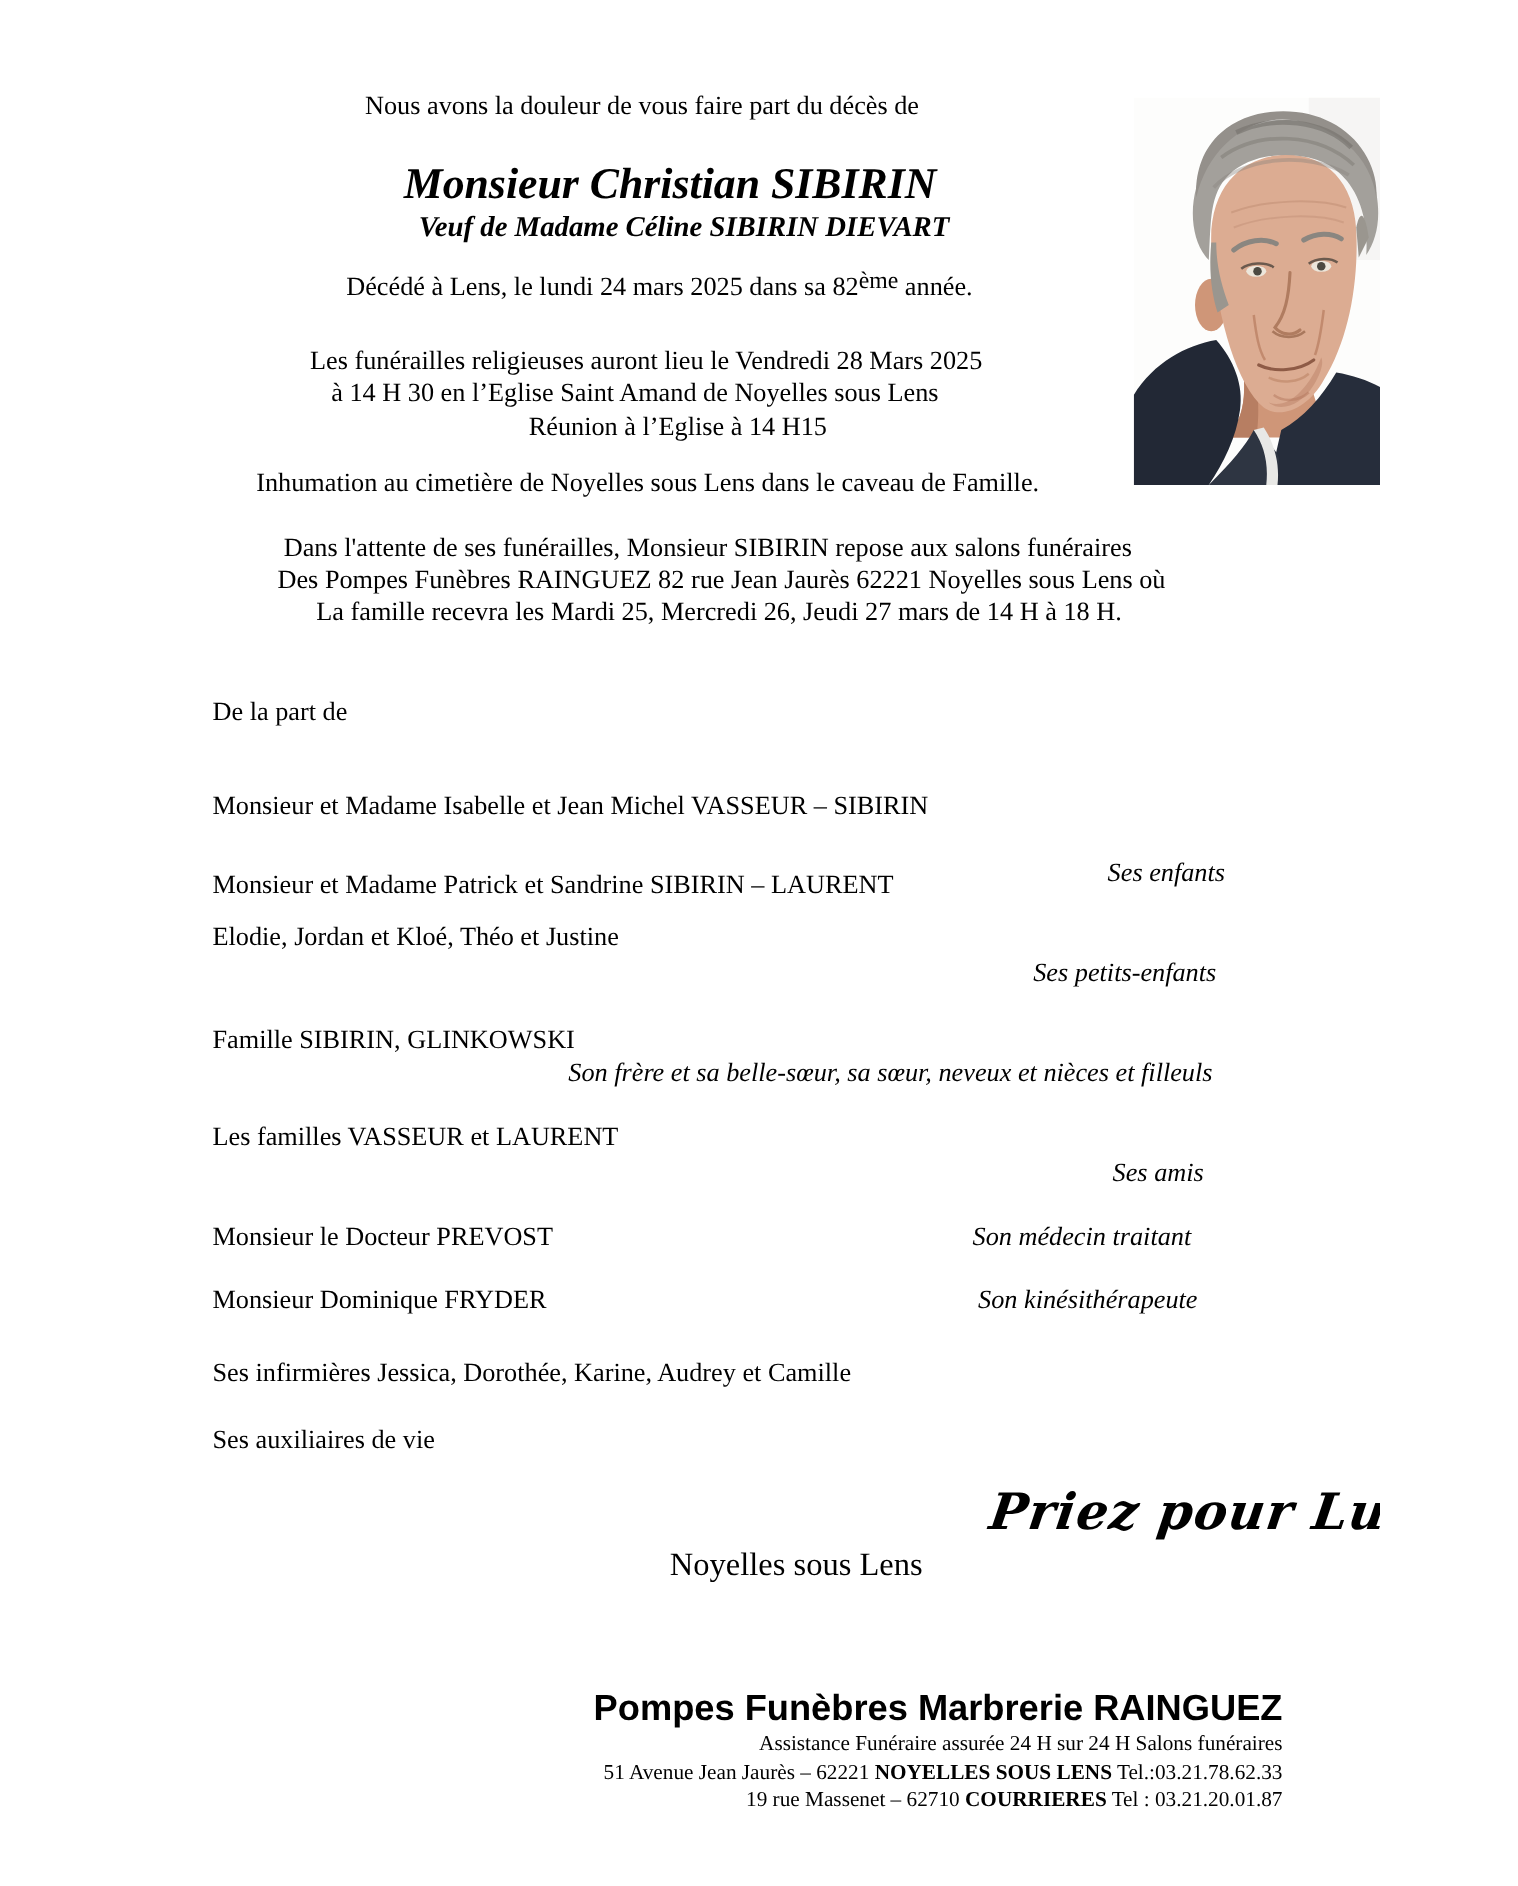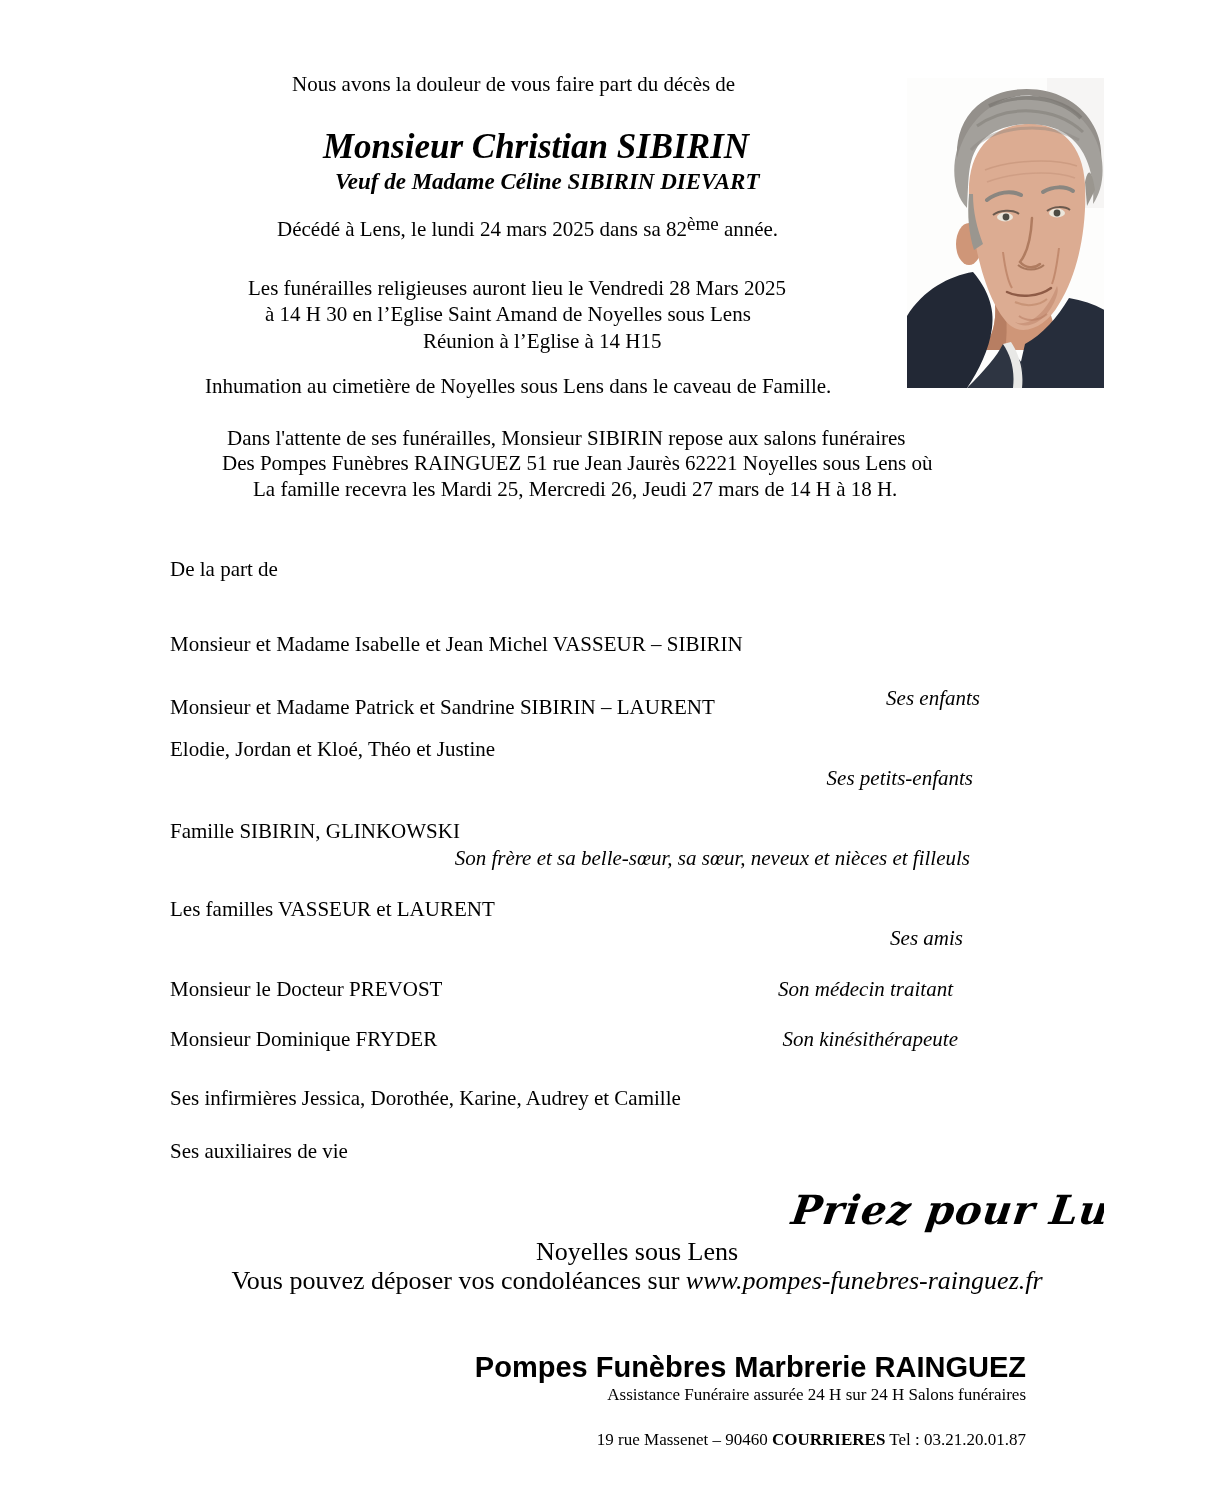--- a/index.html
+++ b/index.html
@@ -109,21 +109,21 @@
 
   <div class="ln" style="top:219px;left:277px;"><span>Décédé à Lens, le lundi 24 mars 2025 dans sa 82</span><span class="sup">ème</span><span> année.</span></div>
 
   <div class="ln" style="top:278px;left:248px;">Les funérailles religieuses auront lieu le Vendredi 28 Mars 2025</div>
   <div class="ln" style="top:304px;left:265px;">à 14 H 30 en l’Eglise Saint Amand de Noyelles sous Lens</div>
   <div class="ln" style="top:331px;left:423px;">Réunion à l’Eglise à 14 H15</div>
 
   <div class="ln" style="top:428px;left:227px;">Dans l'attente de ses funérailles, Monsieur SIBIRIN repose aux salons funéraires</div>
 
   <div class="ln" style="top:376px;left:205px;">Inhumation au cimetière de Noyelles sous Lens dans le caveau de Famille.</div>
-  <div class="ln" style="top:453px;left:222px;">Des Pompes Funèbres RAINGUEZ 51 rue Jean Jaurès 62221 Noyelles sous Lens où</div>
+  <div class="ln" style="top:453px;left:222px;">Des Pompes Funèbres RAINGUEZ 82 rue Jean Jaurès 62221 Noyelles sous Lens où</div>
   <div class="ln" style="top:479px;left:253px;">La famille recevra les Mardi 25, Mercredi 26, Jeudi 27 mars de 14 H à 18 H.</div>
 
   <div class="ln" style="top:559px;left:170px;text-align:center;">De la part de</div>
 
   <div class="ln" style="top:634px;left:170px;">Monsieur et Madame Isabelle et Jean Michel VASSEUR – SIBIRIN</div>
   <div class="ln" style="top:661px;left:170px;margin-top:36px;">Monsieur et Madame Patrick et Sandrine SIBIRIN – LAURENT</div>
   <div class="ln it" style="top:688px;right:124px;">Ses enfants</div>
 
   <div class="ln" style="top:739px;left:170px;">Elodie, Jordan et Kloé, Théo et Justine</div>
   <div class="ln it" style="top:768px;right:131px;">Ses petits-enfants</div>
@@ -138,19 +138,19 @@
   <div class="ln it" style="top:979px;right:151px;">Son médecin traitant</div>
 
   <div class="ln" style="top:1029px;left:170px;">Monsieur Dominique FRYDER</div>
   <div class="ln it" style="top:1029px;right:146px;">Son kinésithérapeute</div>
 
   <div class="ln" style="top:1088px;left:170px;">Ses infirmières Jessica, Dorothée, Karine, Audrey et Camille</div>
   <div class="ln" style="top:1141px;left:170px;">Ses auxiliaires de vie</div>
 
   <div class="ln script" style="top:1190px;left:792px;">Priez pour Lui</div>
   <div class="ln closing" style="top:1239px;left:192px;width:890px;text-align:center;">Noyelles sous Lens</div>
-  <div class="ln closing" style="top:1268px;left:192px;width:890px;text-align:center;"><span>Vous pouvez déposer vos condoléances sur </span><span class="it">www.pompes-funebres-rainguez.fr</span></div>
 
   <div class="ln footer-title" style="top:1353px;right:78px;">Pompes Funèbres Marbrerie RAINGUEZ</div>
   <div class="ln footer-line" style="top:1386px;right:78px;">Assistance Funéraire assurée 24 H sur 24 H Salons funéraires</div>
-  <div class="ln footer-line" style="top:1431px;right:78px;"><span>19 rue Massenet – 90460 </span><span class="b">COURRIERES</span><span> Tel : 03.21.20.01.87</span></div>
+  <div class="ln footer-line" style="top:1409px;right:78px;"><span>51 Avenue Jean Jaurès – 62221 </span><span class="b">NOYELLES SOUS LENS</span><span> Tel.:03.21.78.62.33</span></div>
+  <div class="ln footer-line" style="top:1431px;right:78px;"><span>19 rue Massenet – 62710 </span><span class="b">COURRIERES</span><span> Tel : 03.21.20.01.87</span></div>
 
 </div>
 
 </body></html>

